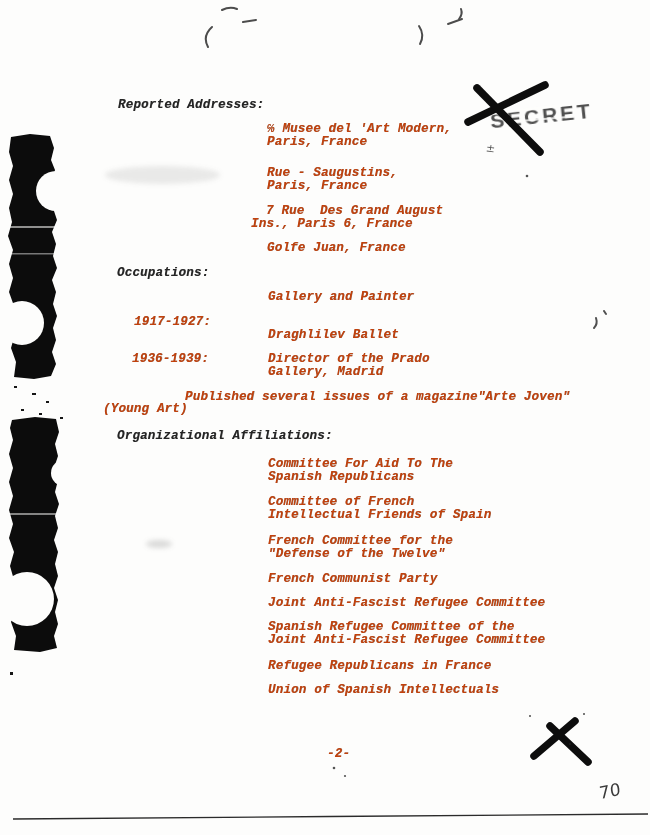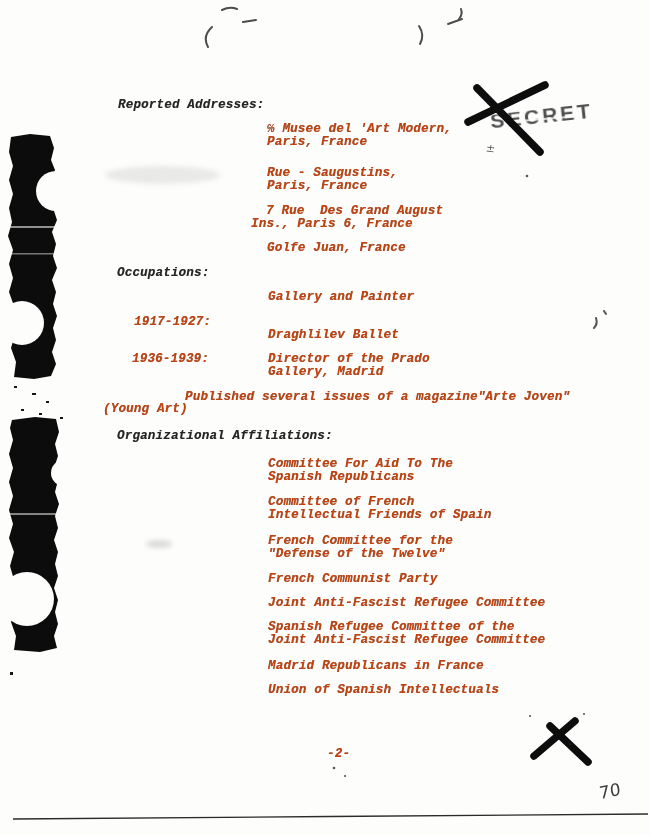--- a/index.html
+++ b/index.html
@@ -129,21 +129,21 @@
   <div class="tw" style="left:268px;top:535px;">French Committee for the</div>
   <div class="tw" style="left:268px;top:548px;">"Defense of the Twelve"</div>
 
   <div class="tw" style="left:268px;top:573px;">French Communist Party</div>
 
   <div class="tw" style="left:268px;top:597px;">Joint Anti-Fascist Refugee Committee</div>
 
   <div class="tw" style="left:268px;top:621px;">Spanish Refugee Committee of the</div>
   <div class="tw" style="left:268px;top:634px;">Joint Anti-Fascist Refugee Committee</div>
 
-  <div class="tw" style="left:268px;top:660px;">Madrid Republicans in France</div>
+  <div class="tw" style="left:268px;top:660px;">Refugee Republicans in France</div>
 
   <div class="tw" style="left:268px;top:684px;">Union of Spanish Intellectuals</div>
 
   <div class="tw" style="left:327px;top:748px;">-2-</div>
 
   <svg class="overlay-svg" style="left:525px;top:705px;" width="75" height="65" viewBox="0 0 75 65">
     <g stroke="#0d0d0d" stroke-width="7.5" fill="none" stroke-linecap="round">
       <path d="M50,16 L9,51"></path>
       <path d="M25,21 L63,57"></path>
     </g>

